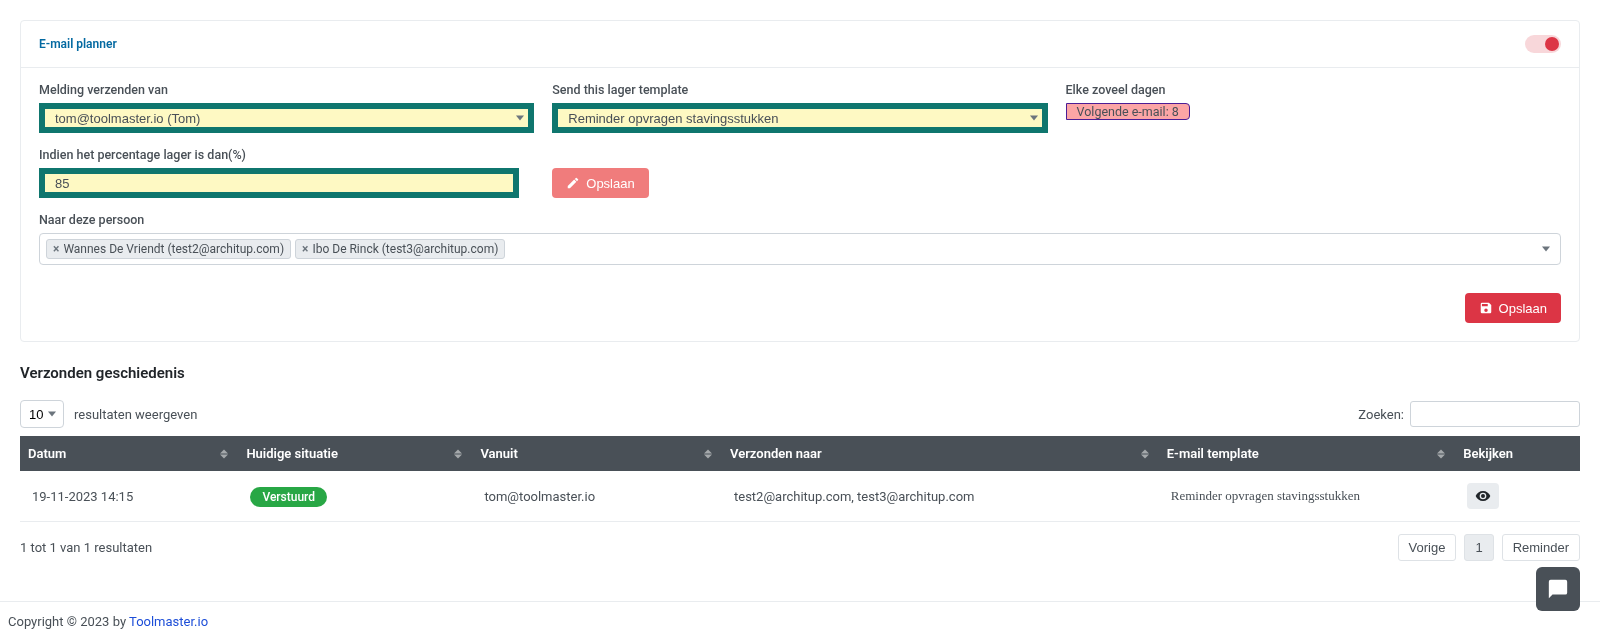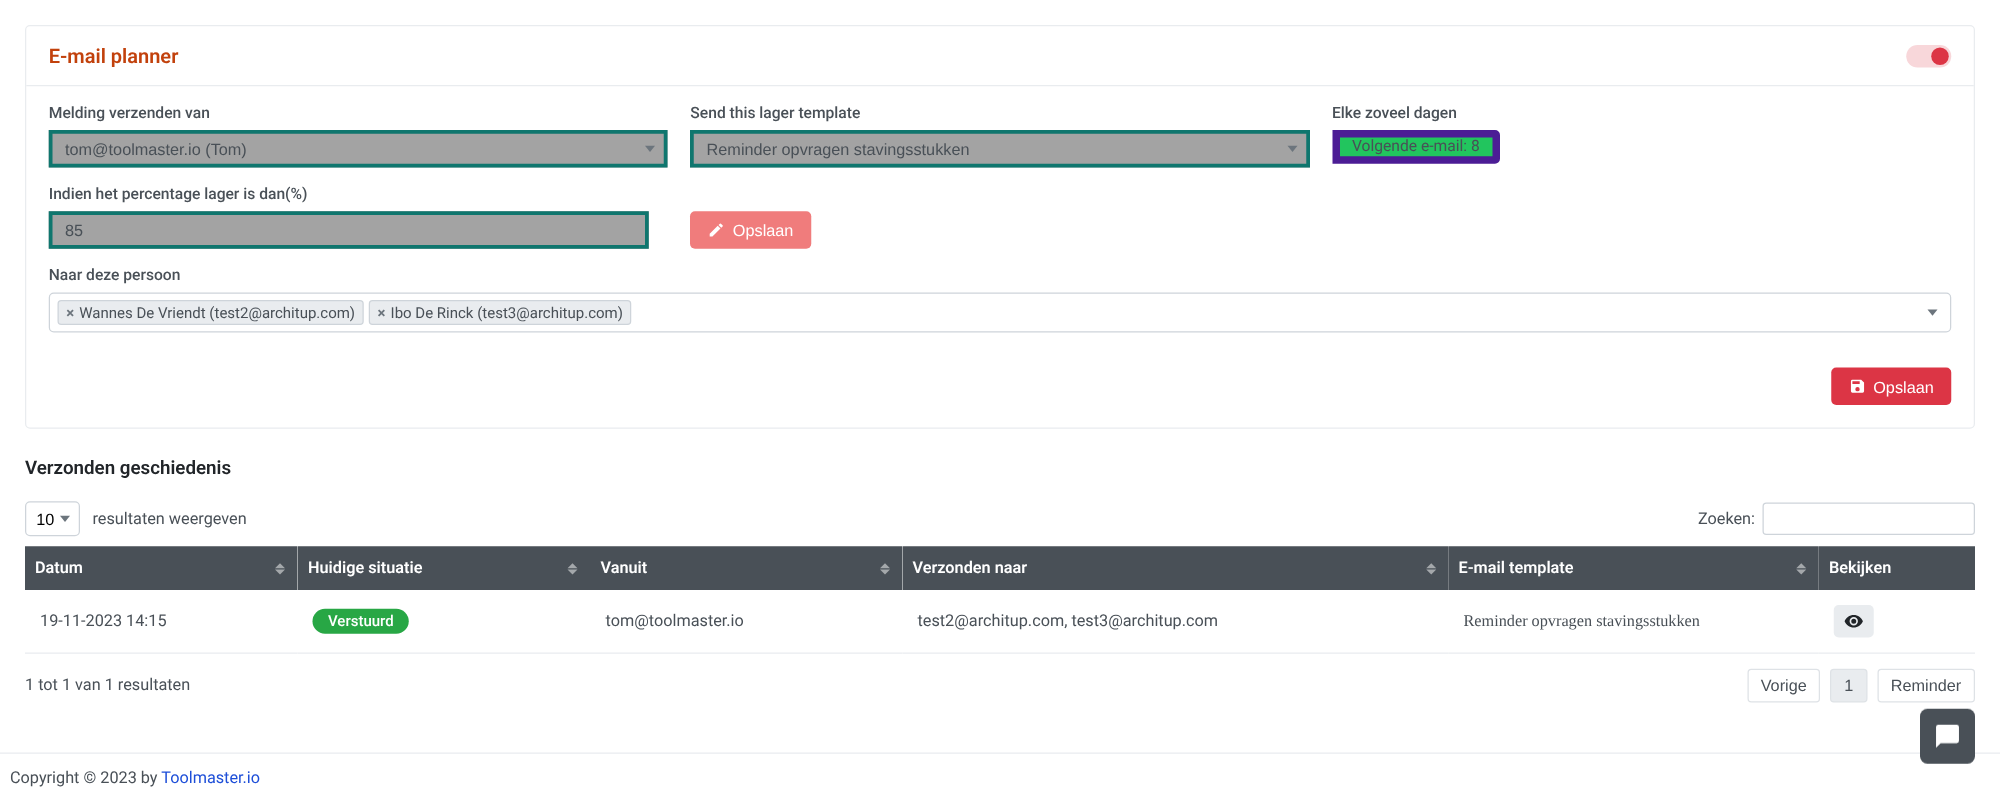--- a/index.html
+++ b/index.html
@@ -1,34 +1,34 @@
 <!DOCTYPE html>
 <html><head>
 <meta charset="utf-8">
 <style>
 *{box-sizing:border-box;margin:0;padding:0}
 body{font-family:-apple-system,BlinkMacSystemFont,"Segoe UI",Roboto,sans-serif;font-size:13px;color:#495057;background:#fff}
 .card{background:#fff;border:1px solid #e9ecef;border-radius:4px;margin:20px 20px 0 20px;padding:0}
 .card-header{display:flex;align-items:center;justify-content:space-between;padding:14px 18px;border-bottom:1px solid #e9ecef}
-.card-title{font-size:16px;font-weight:600;color:#c2410c}
+.card-title{font-size:12px;font-weight:600;color:#0369a1}
 .toggle{width:36px;height:18px;background:#f8d7da;border-radius:9px;position:relative;cursor:pointer}
 .toggle::after{content:"";position:absolute;right:2px;top:2px;width:14px;height:14px;background:#dc3545;border-radius:50%}
 .card-body{padding:14px 18px}
 .form-row{display:flex;gap:18px;margin-bottom:14px}
 .form-group{display:flex;flex-direction:column;gap:6px}
 .col-1{flex:0 0 calc(33.33% - 12px)}
 .col-2{flex:0 0 calc(33.33% - 12px)}
 .col-3{flex:0 0 calc(33.33% - 12px)}
 .label{font-size:12.5px;color:#495057;font-weight:500}
-.select,.input{width:100%;height:30px;border:3px solid #0f766e;border-radius:0;padding:0 10px;font-size:13px;color:#495057;background:#a3a3a3}
+.select,.input{width:100%;height:30px;border:6px solid #0f766e;border-radius:0;padding:0 10px;font-size:13px;color:#495057;background:#fef9c3}
 .select-wrap{position:relative}
 .select-wrap::after{content:"";position:absolute;right:10px;top:50%;transform:translateY(-50%);width:0;height:0;border-left:4px solid transparent;border-right:4px solid transparent;border-top:5px solid #6c757d;pointer-events:none}
 .input-group{display:flex}
 .input-group .input{border-top-right-radius:0;border-bottom-right-radius:0;border-right:0;flex:1}
-.input-group .addon{background:#22c55e;border:6px solid #4c1d95;border-top-right-radius:4px;border-bottom-right-radius:4px;padding:0 10px;display:flex;align-items:center;font-size:12.5px;color:#495057;white-space:nowrap}
+.input-group .addon{background:#fca5a5;border:1px solid #4c1d95;border-top-right-radius:4px;border-bottom-right-radius:4px;padding:0 10px;display:flex;align-items:center;font-size:12.5px;color:#495057;white-space:nowrap}
 .small-input{width:480px}
 .btn{display:inline-flex;align-items:center;gap:6px;height:30px;padding:0 14px;border:none;border-radius:4px;font-size:13px;cursor:pointer;font-weight:500}
 .btn-save-outline{background:#f07c7c;color:#fff}
 .btn-danger{background:#dc3545;color:#fff}
 .tags-input{width:100%;min-height:32px;border:1px solid #ced4da;border-radius:4px;padding:3px 6px;display:flex;align-items:center;gap:4px;position:relative}
 .tag{background:#e9ecef;border:1px solid #ced4da;border-radius:3px;padding:2px 6px;font-size:12px;color:#495057;display:inline-flex;align-items:center;gap:4px}
 .tag-x{color:#6c757d;cursor:pointer;font-weight:bold}
 .tags-chevron{position:absolute;right:10px;top:50%;transform:translateY(-50%);width:0;height:0;border-left:4px solid transparent;border-right:4px solid transparent;border-top:5px solid #6c757d}
 .card-footer{padding:14px 18px 18px;display:flex;justify-content:flex-end}
 .history-section{margin:22px 20px 0}

